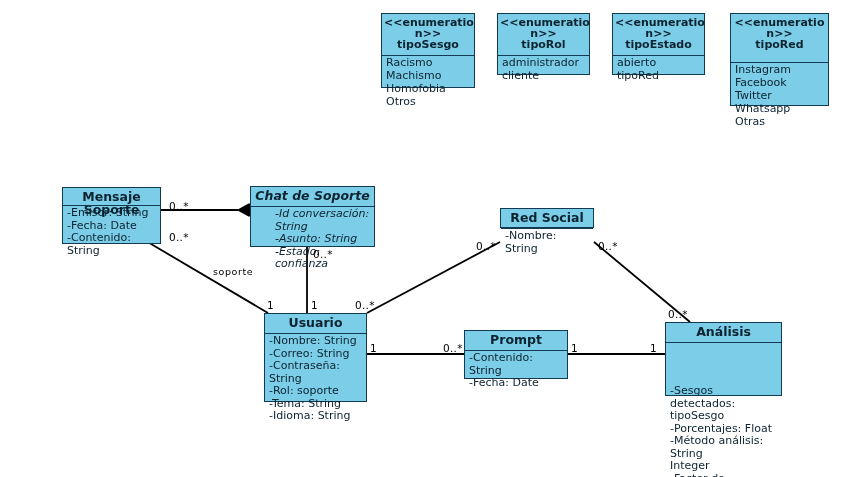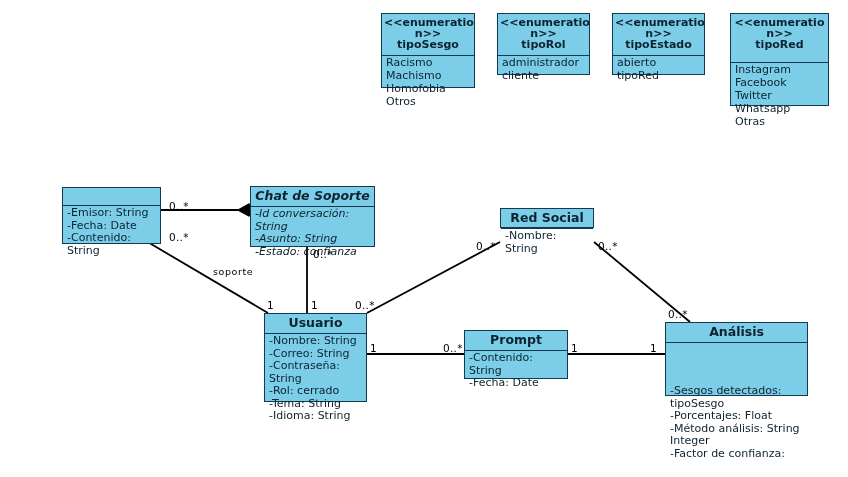--- a/index.html
+++ b/index.html
@@ -140,35 +140,39 @@
     <div class="body" style="top:48px;">
       <div>Instagram</div>
       <div>Facebook</div>
       <div>Twitter</div>
       <div>Whatsapp</div>
       <div>Otras</div>
     </div>
   </div>
 
   <div class="uml cls" style="left:62px;top:187px;width:99px;height:57px;">
+    <div class="hdr">
+      <div>Mensaje</div>
+      <div>Soporte</div>
+    </div>
     <div class="divider" style="top:17px;"></div>
     <div class="body" style="top:17px;">
       <div>-Emisor: String</div>
       <div>-Fecha: Date</div>
       <div>-Contenido:</div>
       <div>String</div>
     </div>
   </div>
 
   <div class="uml cls" style="left:250px;top:186px;width:125px;height:61px;font-style:italic;">
     <div class="hdr">
       <div>Chat de Soporte</div>
     </div>
     <div class="divider" style="top:19px;"></div>
-    <div class="body" style="top:19px;">
+    <div class="body" style="top:19px;margin-left:20px;">
       <div>-Id conversación:</div>
       <div>String</div>
       <div>-Asunto: String</div>
       <div>-Estado: confianza</div>
     </div>
   </div>
 
   <div class="uml cls" style="left:500px;top:208px;width:94px;height:20px;">
     <div class="hdr">
       <div>Red Social</div>
@@ -182,39 +186,39 @@
   <div class="uml cls" style="left:264px;top:313px;width:103px;height:89px;">
     <div class="hdr">
       <div>Usuario</div>
     </div>
     <div class="divider" style="top:19px;"></div>
     <div class="body" style="top:19px;">
       <div>-Nombre: String</div>
       <div>-Correo: String</div>
       <div>-Contraseña:</div>
       <div>String</div>
-      <div>-Rol: cerrado</div>
+      <div>-Rol: soporte</div>
       <div>-Tema: String</div>
       <div>-Idioma: String</div>
     </div>
   </div>
 
   <div class="uml cls" style="left:464px;top:330px;width:104px;height:49px;">
     <div class="hdr">
       <div>Prompt</div>
     </div>
     <div class="divider" style="top:19px;"></div>
     <div class="body" style="top:19px;">
       <div>-Contenido:</div>
       <div>String</div>
       <div>-Fecha: Date</div>
     </div>
   </div>
 
-  <div class="uml cls" style="left:665px;top:322px;width:143px;height:74px;">
+  <div class="uml cls" style="left:665px;top:322px;width:117px;height:74px;">
     <div class="hdr">
       <div>Análisis</div>
     </div>
     <div class="divider" style="top:19px;"></div>
     <div class="body" style="top:19px;margin-top:41px;">
       <div>-Sesgos detectados:</div>
       <div>tipoSesgo</div>
       <div>-Porcentajes: Float</div>
       <div>-Método análisis: String</div>
       <div>Integer</div>

